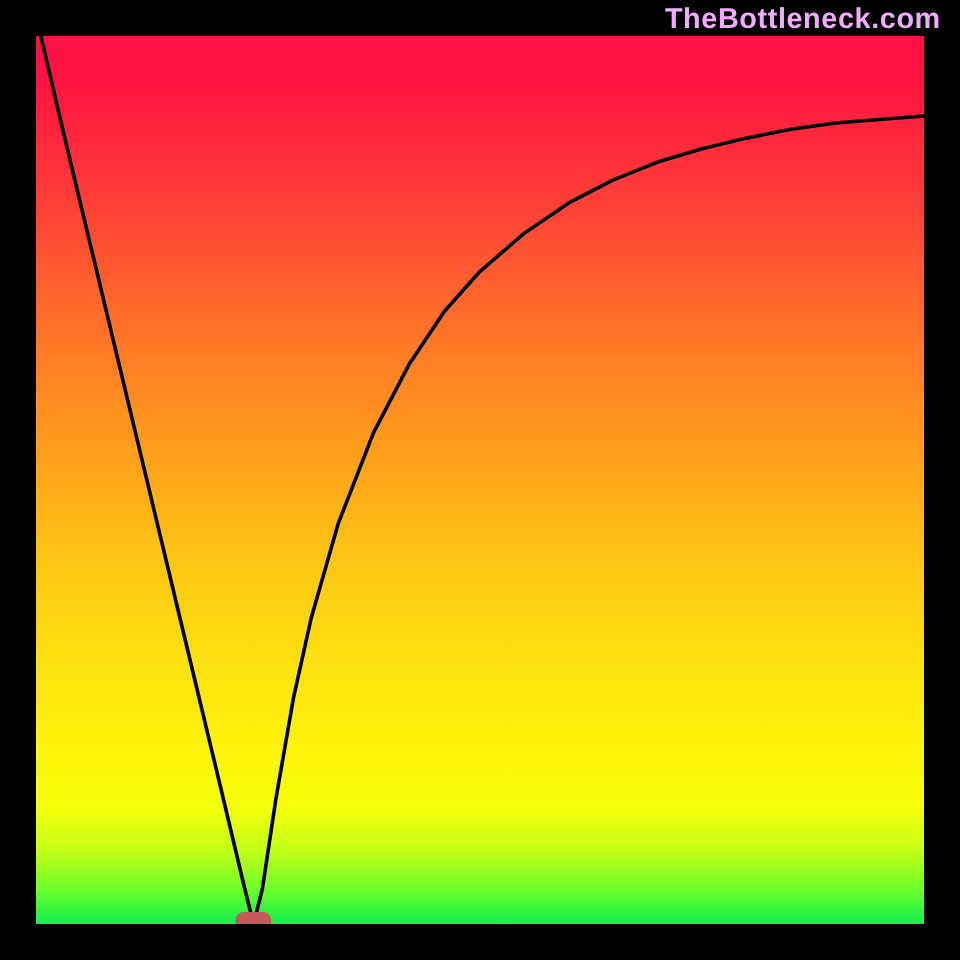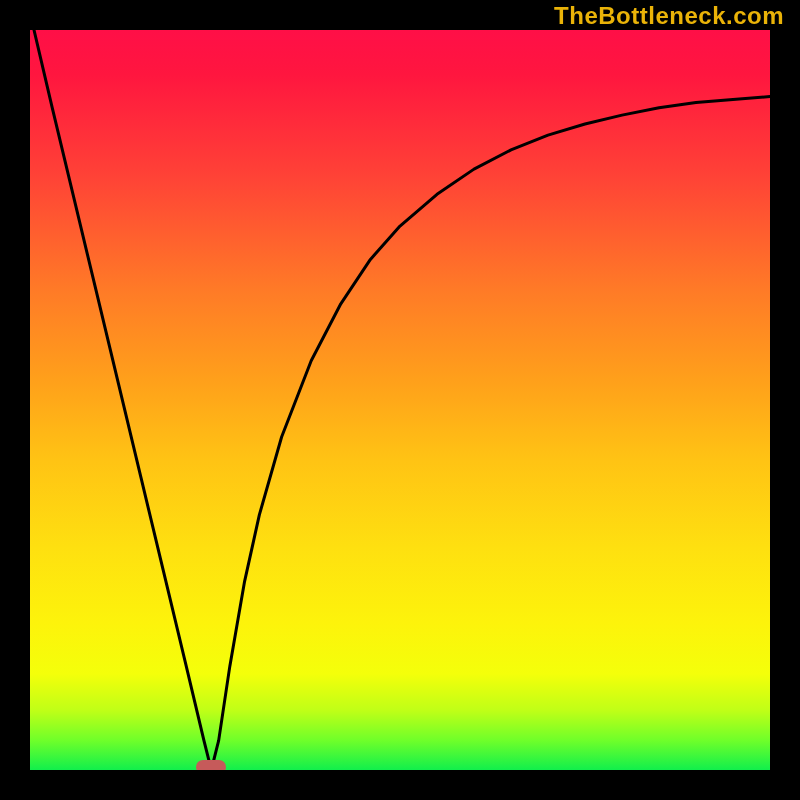--- a/index.html
+++ b/index.html
@@ -14,21 +14,21 @@
   .frame {
     position: relative;
     width: 800px;
     height: 800px;
     background: #000;
   }
   .watermark {
     position: absolute;
     top: 2px;
     right: 16px;
-    color: #eab308;
+    color: #f0abfc;
     font-size: 24px;
     font-weight: 600;
     letter-spacing: 0.5px;
     z-index: 30;
   }
   .plot-area {
     position: absolute;
     left: 30px;
     top: 30px;
     width: 740px;

